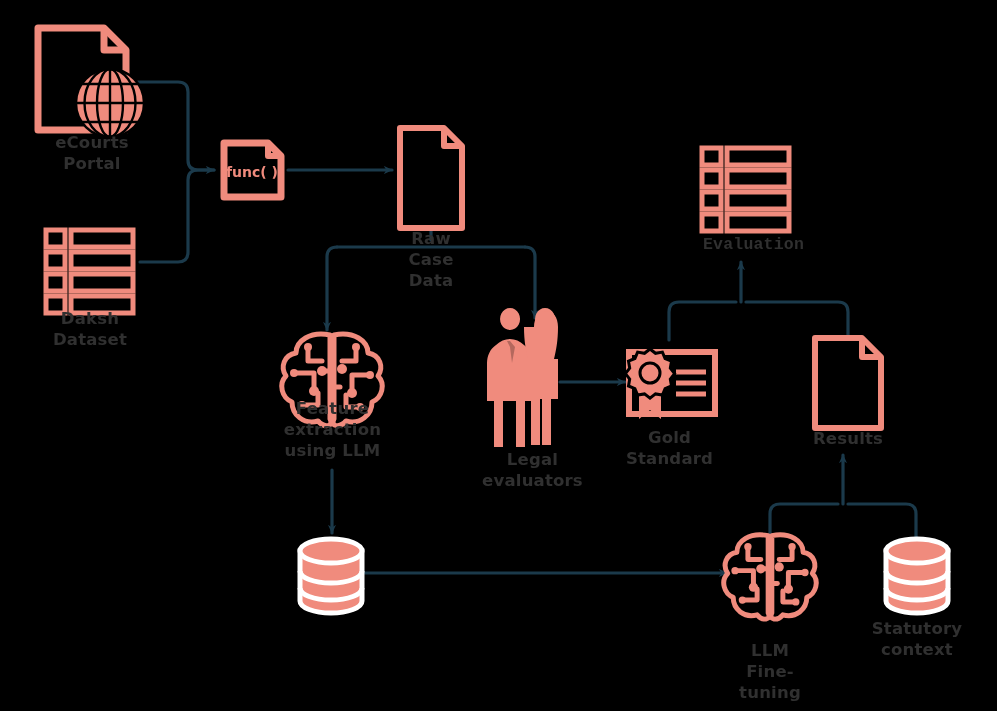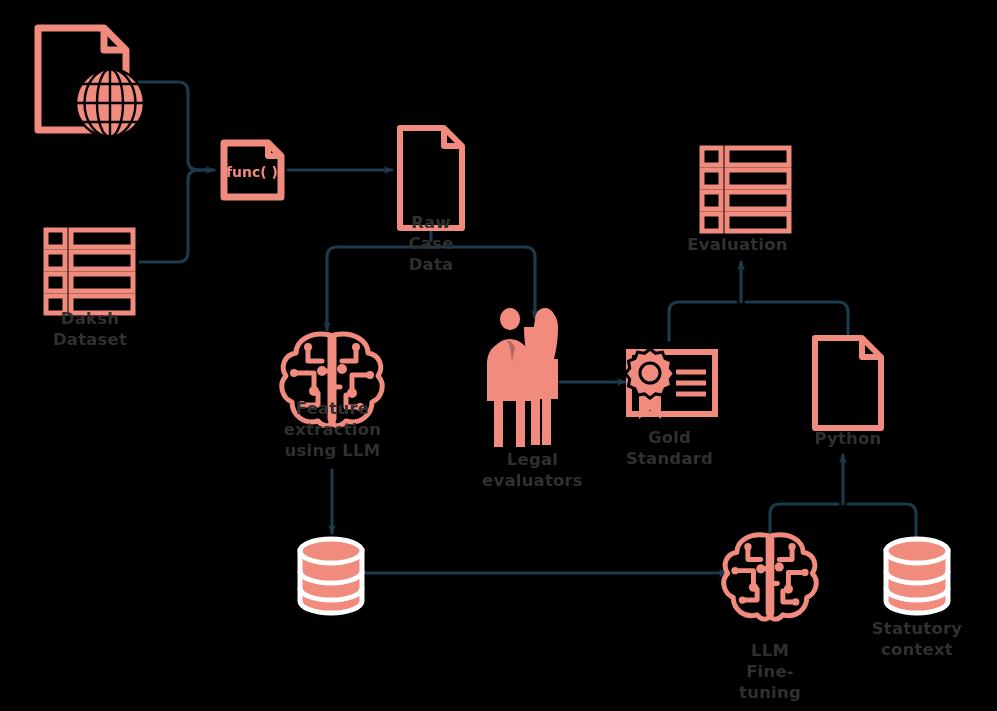--- a/index.html
+++ b/index.html
@@ -218,33 +218,35 @@
 
     <g>
       <path d="M886,551 v50 a31,12 0 0,0 62,0 v-50 Z" fill="#F08B7D" stroke="#FFFFFF" stroke-width="5"></path>
       <ellipse cx="917" cy="551" rx="31" ry="12" fill="#F08B7D" stroke="#FFFFFF" stroke-width="5"></ellipse>
       <path d="M886,571 a31,12 0 0,0 62,0" fill="none" stroke="#FFFFFF" stroke-width="5"></path>
       <path d="M886,588 a31,12 0 0,0 62,0" fill="none" stroke="#FFFFFF" stroke-width="5"></path>
     </g>
   </g>
 </svg>
 
+<div class="lbl" style="left:22px;  top:132px; width:140px;">eCourts
+Portal</div>
 <div class="lbl" style="left:20px;  top:308px; width:140px;">Daksh
 Dataset</div>
-<div class="lbl" style="left:386px; top:212px; width:90px;">Raw
+<div class="lbl" style="left:386px; top:228px; width:90px;">Raw
 Case
 Data</div>
 <div class="lbl" style="left:265px; top:398px; width:135px;">Feature
 extraction
 using LLM</div>
 <div class="lbl" style="left:465px; top:449px; width:135px;">Legal
 evaluators</div>
 <div class="lbl" style="left:607px; top:427px; width:125px;">Gold
 Standard</div>
-<div class="lbl" style="left:670px; top:234px; width:135px;">Evaluation</div>
-<div class="lbl" style="left:788px; top:428px; width:120px;">Python</div>
+<div class="lbl" style="left:686px; top:234px; width:135px;font-family:Liberation Mono, monospace;">Evaluation</div>
+<div class="lbl" style="left:788px; top:428px; width:120px;">Results</div>
 <div class="lbl" style="left:710px; top:618px; width:120px;margin-top:22px;">LLM
 Fine-
 tuning</div>
 <div class="lbl" style="left:852px; top:618px; width:130px;">Statutory
 context</div>
 
 </div>
 
 </body></html>

